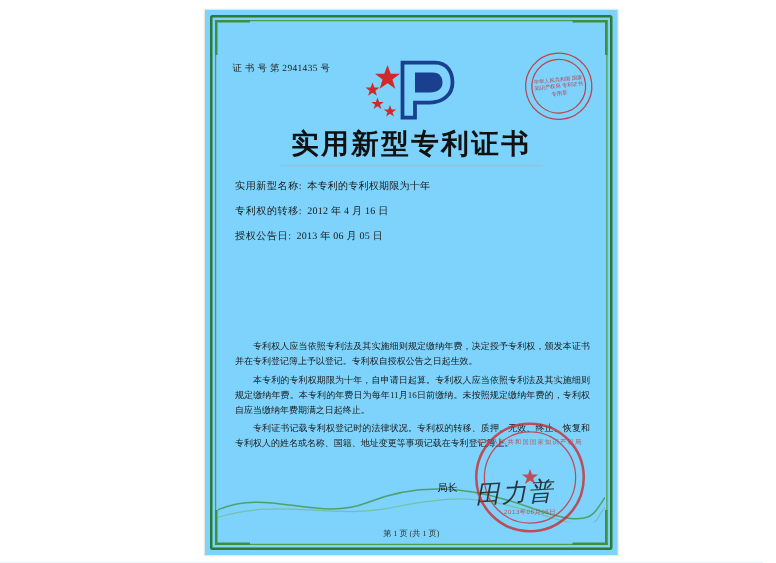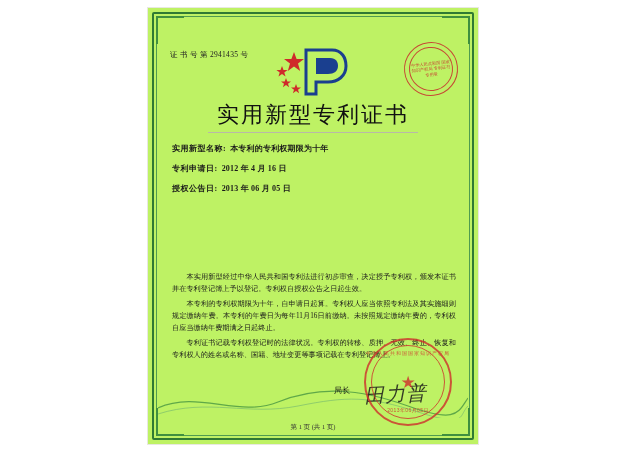--- a/index.html
+++ b/index.html
@@ -15,25 +15,25 @@
   }
   #page {
     position: relative;
     width: 621px;
     height: 450px;
     background: #ffffff;
   }
   
   .paper {
     position: absolute;
-    left: 148px;
+    left: 164px;
     top: 8px;
     width: 330px;
     height: 436px;
-    background: #bef264;
+    background: #7dd3fc;
     box-shadow: 0 0 0 1px #e8e8e0;
   }
   
   .border-outer {
     position: absolute;
     left: 4px;
     top: 4px;
     right: 4px;
     bottom: 4px;
     border: 2px solid #2f7a33;
@@ -113,40 +113,39 @@
   }
 
   
   .title {
     position: absolute;
     left: 0;
     right: 0;
     top: 92px;
     text-align: center;
     font-size: 22px;
-    font-weight: normal;
+    font-weight: bold;
     letter-spacing: 2px;
     color: #111;
   }
   .title-rule {
     position: absolute;
     left: 60px;
     right: 60px;
     top: 124px;
     height: 1px;
     background: #b9b9a8;
   }
 
   
   .fields {
     position: absolute;
     left: 24px;
     right: 22px;
     top: 136px;
-    font-weight: bold;
   }
   .field-row {
     display: flex;
     align-items: baseline;
     font-size: 8px;
     color: #1a1a1a;
     margin-bottom: 10.5px;
     line-height: 1.2;
   }
   .field-label {
@@ -298,31 +297,31 @@
 
     <div class="title">实用新型专利证书</div>
     <div class="title-rule"></div>
 
     <div class="fields">
       <div class="field-row">
         <span class="field-label">实用新型名称:</span>
         <span class="field-value">本专利的专利权期限为十年</span>
       </div>
       <div class="field-row">
-        <span class="field-label">专利申请日:</span>
+        <span class="field-label">专利权的转移:</span>
         <span class="field-value">2012 年 4 月 16 日</span>
       </div>
       <div class="field-row">
         <span class="field-label">授权公告日:</span>
         <span class="field-value">2013 年 06 月 05 日</span>
       </div>
     </div>
 
     <div class="paragraphs">
-      <p>本实用新型经过中华人民共和国专利法进行初步审查，决定授予专利权，颁发本证书并在专利登记簿上予以登记。专利权自授权公告之日起生效。</p>
+      <p>专利权人应当依照专利法及其实施细则规定缴纳年费，决定授予专利权，颁发本证书并在专利登记簿上予以登记。专利权自授权公告之日起生效。</p>
       <p>本专利的专利权期限为十年，自申请日起算。专利权人应当依照专利法及其实施细则规定缴纳年费。本专利的年费日为每年11月16日前缴纳。未按照规定缴纳年费的，专利权自应当缴纳年费期满之日起终止。</p>
       <p>专利证书记载专利权登记时的法律状况。专利权的转移、质押、无效、终止、恢复和专利权人的姓名或名称、国籍、地址变更等事项记载在专利登记簿上。</p>
     </div>
 
     <div class="wave">
       <svg width="310" height="34" viewBox="0 0 310 34" preserveAspectRatio="none">
         <path d="M0 24 C40 6, 80 34, 120 18 S200 4, 250 22 S300 28, 310 14" fill="none" stroke="#3f8f3f" stroke-width="1.2" opacity="0.75"></path>
         <path d="M0 30 C50 14, 90 32, 140 22 S210 12, 260 28 S300 32, 310 22" fill="none" stroke="#6fb46f" stroke-width="1" opacity="0.6"></path>
       </svg>
     </div>

